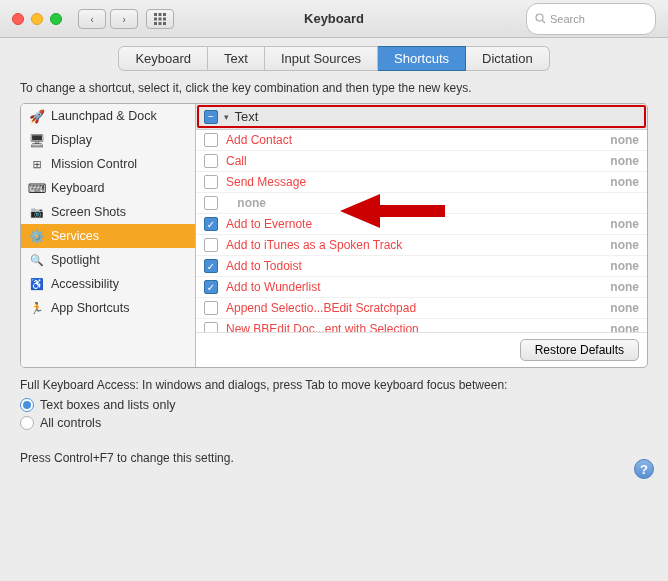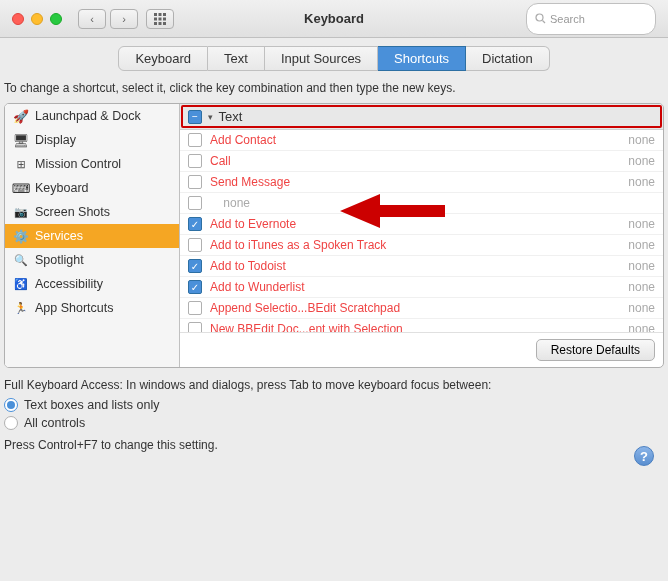--- a/index.html
+++ b/index.html
@@ -100,21 +100,21 @@
     .tab:last-child { border-radius: 0 6px 6px 0; }
     .tab + .tab { border-left: none; }
     .tab.active {
       background: #4a90d9;
       color: white;
       border-color: #2d6fa3;
     }
 
     
     .content {
-      padding: 10px 4px;
+      padding: 10px 20px;
     }
     .instruction {
       font-size: 12px;
       color: #333;
       margin-bottom: 8px;
     }
 
     
     .main-panel {
       display: flex;
@@ -217,20 +217,21 @@
     .sc-label {
       flex: 1;
       font-size: 12px;
       color: #ef4444;
     }
     .sc-shortcut {
       font-size: 12px;
       color: #aaa;
       min-width: 40px;
       text-align: right;
+      font-weight: bold;
     }
 
     
     .restore-row {
       display: flex;
       justify-content: flex-end;
       padding: 6px 8px;
       border-top: 1px solid #e0e0e0;
     }
     .restore-btn {
@@ -244,21 +245,21 @@
 
     
     .bottom-section {
       padding: 10px 0;
     }
     .bottom-section p {
       font-size: 12px;
       color: #333;
       margin-bottom: 6px;
     }
-    .radio-group { display: flex; flex-direction: column; gap: 4px; margin-bottom: 8px; }
+    .radio-group { display: flex; flex-direction: column; gap: 4px; margin-bottom: 21px; }
     .radio-item {
       display: flex;
       align-items: center;
       gap: 6px;
       font-size: 12.5px;
     }
     .radio-outer {
       width: 14px; height: 14px;
       border-radius: 50%;
       border: 1px solid #b0b0b0;

